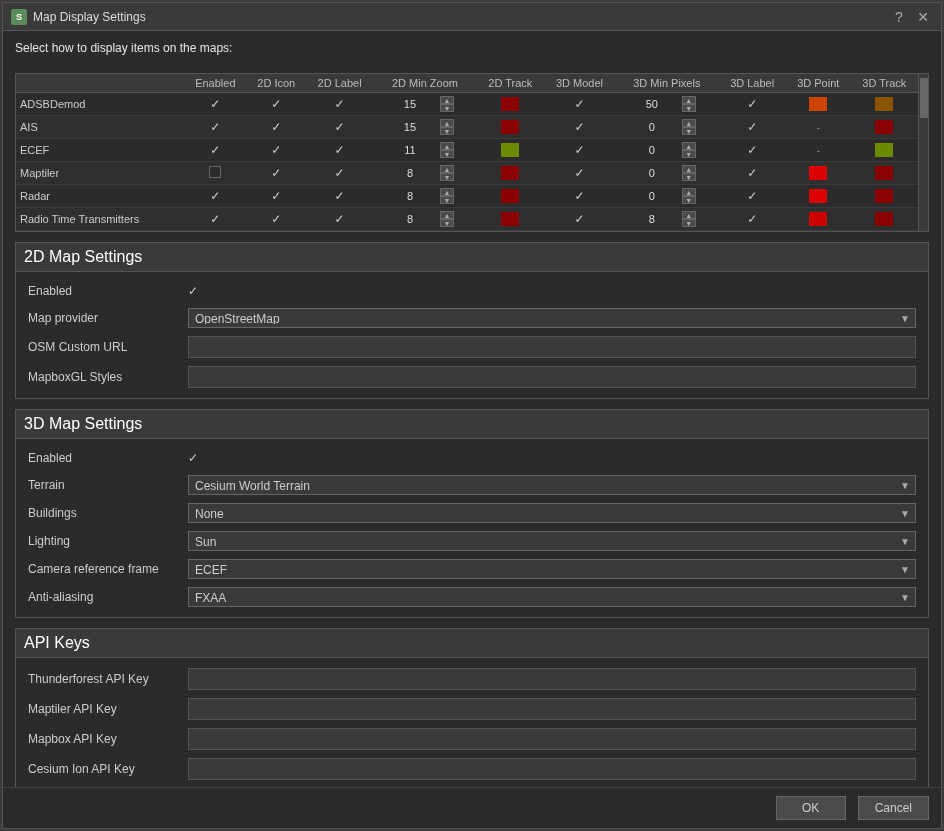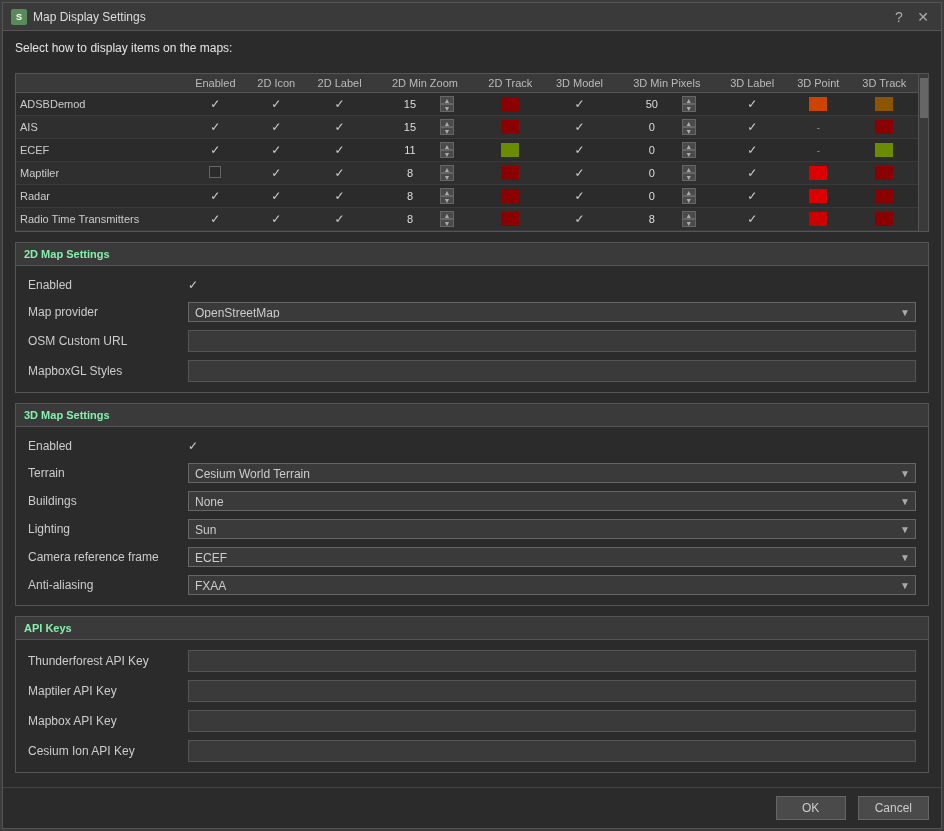--- a/index.html
+++ b/index.html
@@ -142,26 +142,26 @@
       justify-content: center;
       font-size: 7px;
       color: #aaa;
       line-height: 1;
     }
     .dash { color: #888; }
     
     .section-header {
       background: #3a3a3a;
       padding: 5px 8px;
-      font-weight: bold;
-      color: #86efac;
+      font-weight: normal;
+      color: #ffffff;
       margin-bottom: 0;
       border: 1px solid #555;
       border-bottom: none;
-      font-size: 11px;
+      font-size: 16px;
     }
     .section-body {
       border: 1px solid #555;
       padding: 6px 0;
       margin-bottom: 10px;
     }
     .form-row {
       display: flex;
       align-items: center;
       padding: 4px 12px;

